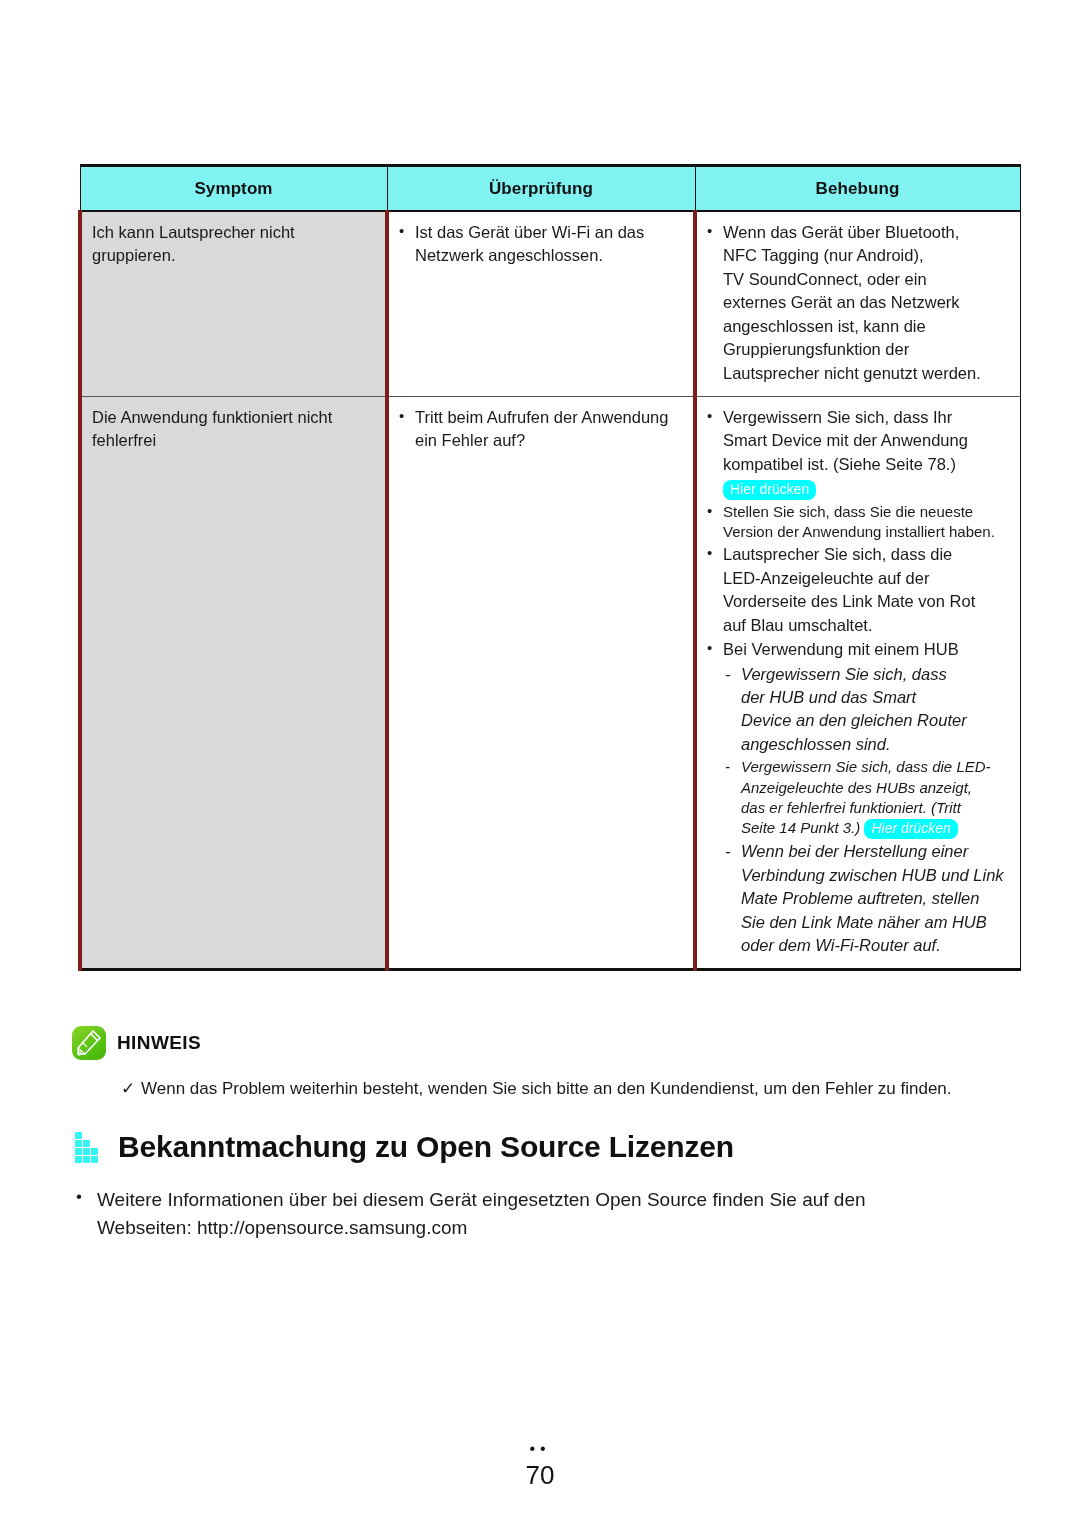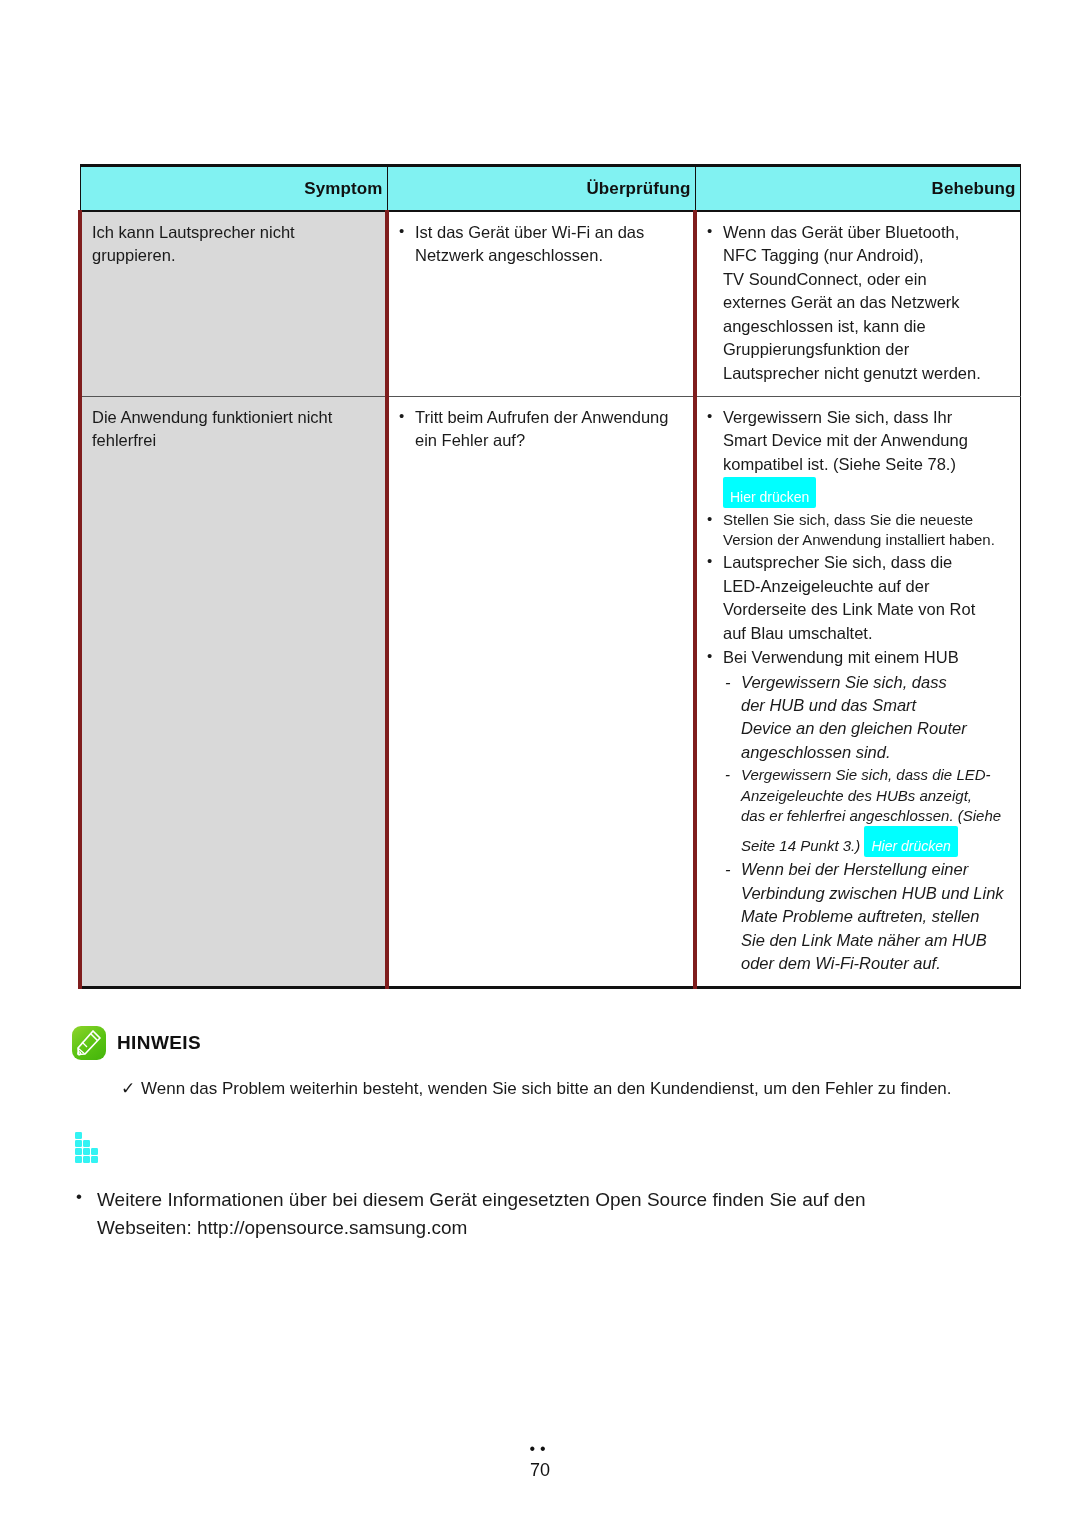--- a/index.html
+++ b/index.html
@@ -41,21 +41,21 @@
 
   table.tt th {
     background: #81f2f2;
     border-top: 3px solid #111;
     border-bottom: 2px solid #111;
     border-left: 1px solid #111;
     border-right: 1px solid #111;
     font-size: 17px;
     font-weight: bold;
     padding: 12px 4px 11px 4px;
-    text-align: right;
+    text-align: center;
     color: #111;
     letter-spacing: 0.1px;
   }
   table.tt th:first-child { border-left: 1px solid #111; }
 
   table.tt td {
     border-left: 4px solid #7f1d1d;
     border-right: 1px solid #111;
     border-bottom: 1px solid #555;
     vertical-align: top;
@@ -101,22 +101,22 @@
     position: absolute;
     left: 2px;
     top: 0px;
   }
   .sub-ind { padding-left: 8px; }
 
   .badge {
     display: inline-block;
     background: #00ffff;
     color: #ffffff;
-    border-radius: 2px;
-    padding: 11px 7px 1px 7px;
+    border-radius: 8px;
+    padding: 0px 7px 1px 7px;
     font-size: 14px;
     line-height: 1.35;
     font-weight: normal;
     white-space: nowrap;
     vertical-align: baseline;
   }
   .badge-line { margin-top: 1px; }
   .sm { font-size: 15px; line-height: 1.36; }
 
   
@@ -208,21 +208,21 @@
     text-align: center;
   }
   .foot-dots {
     font-size: 16px;
     line-height: 10px;
     letter-spacing: 5px;
     color: #111;
     margin-bottom: 6px;
   }
   .foot-num {
-    font-size: 18px;
+    font-size: 26px;
     color: #111;
   }
 </style>
 </head>
 <body>
 
 <div class="page">
 
   <div class="tbl-wrap">
     <table class="tt">
@@ -310,21 +310,21 @@
                 <ul class="dash sub-ind">
                   <li>
                     <div>Vergewissern Sie sich, dass</div>
                     <div>der HUB und das Smart</div>
                     <div>Device an den gleichen Router</div>
                     <div>angeschlossen sind.</div>
                   </li>
                   <li class="sm">
                     <div>Vergewissern Sie sich, dass die LED-</div>
                     <div>Anzeigeleuchte des HUBs anzeigt,</div>
-                    <div>das er fehlerfrei angeschlossen. (Siehe</div>
+                    <div>das er fehlerfrei funktioniert. (Tritt</div>
                     <div>
                       <span>Seite 14 Punkt 3.)</span>
                       <span class="badge">Hier drücken</span>
                     </div>
                   </li>
                   <li>
                     <div>Wenn bei der Herstellung einer</div>
                     <div>Verbindung zwischen HUB und Link</div>
                     <div>Mate Probleme auftreten, stellen</div>
                     <div>Sie den Link Mate näher am HUB</div>
@@ -368,20 +368,21 @@
             <rect x="9" y="10" width="7" height="7" rx="1.2"></rect>
             <rect x="1" y="18" width="7" height="7" rx="1.2"></rect>
             <rect x="9" y="18" width="7" height="7" rx="1.2"></rect>
             <rect x="17" y="18" width="7" height="7" rx="1.2"></rect>
             <rect x="1" y="26" width="7" height="7" rx="1.2"></rect>
             <rect x="9" y="26" width="7" height="7" rx="1.2"></rect>
             <rect x="17" y="26" width="7" height="7" rx="1.2"></rect>
           </g>
         </svg>
       </span>
+      <span class="sect-title">Bekanntmachung zu Open Source Lizenzen</span>
     </div>
     <div class="sect-body">
       <span class="bullet">•</span>
       <div>Weitere Informationen über bei diesem Gerät eingesetzten Open Source finden Sie auf den</div>
       <div>Webseiten: http://opensource.samsung.com</div>
     </div>
   </div>
 
   <div class="footer">
     <div class="foot-dots">••</div>

